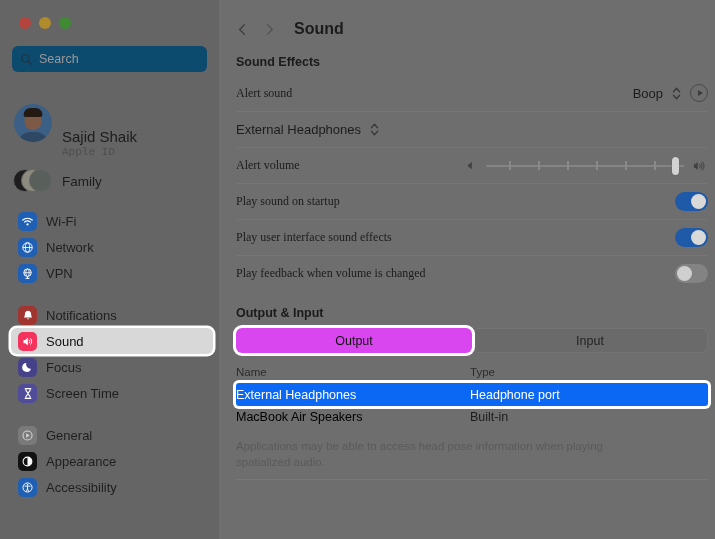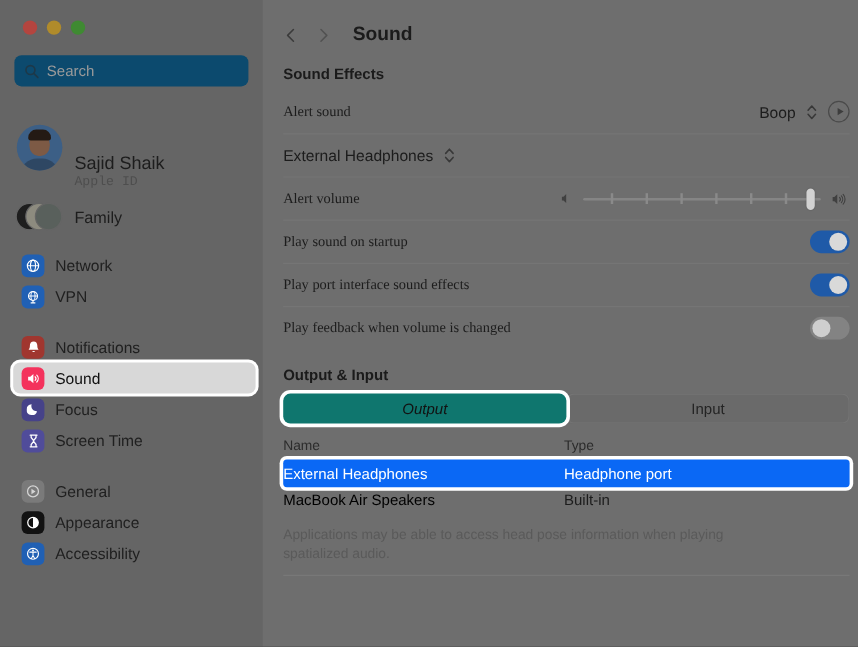--- a/index.html
+++ b/index.html
@@ -242,25 +242,24 @@
     background: #6a6a6a;
   }
   .seg {
     flex: 1 1 50%;
     display: flex; align-items: center; justify-content: center;
     font-size: 12.5px; color: #1c1c1c;
     border-radius: 6px;
     position: relative;
   }
   .seg.selected {
-    background: #0f766e;
+    background: #d946ef;
     color: #121212;
     box-shadow: 0 0 0 3px #ffffff;
     z-index: 6;
-    font-style: italic;
   }
   .seg.other { color: #242424; box-shadow: inset 0 0 0 1px rgba(255,255,255,.07); }
 
   .dev-table { margin-top: 9px; }
   .dev-head {
     display: flex;
     height: 21px; align-items: center;
     border-bottom: 1px solid rgba(255,255,255,.07);
   }
   .dev-head .c1 { flex: 0 0 234px; font-size: 11.5px; color: #2c2c2c; }
@@ -329,20 +328,30 @@
     <div class="family-row">
       <div class="fam-stack">
         <div class="fa fa1"></div>
           <div class="fa fa2"></div>
           <div class="fa fa3"></div>
       </div>
       <span class="fam-label">Family</span>
     </div>
 
     <div class="nav-group g1">
+      <div class="nav-item">
+        <span class="nav-icon" style="background:#2060b4">
+          <svg width="13" height="13" viewBox="0 0 16 16">
+            <path d="M2.2 6.2a9 9 0 0 1 11.6 0" fill="none" stroke="#fff" stroke-width="1.5" stroke-linecap="round"></path>
+            <path d="M4.4 8.6a5.8 5.8 0 0 1 7.2 0" fill="none" stroke="#fff" stroke-width="1.5" stroke-linecap="round"></path>
+            <circle cx="8" cy="11.6" r="1.3" fill="#fff"></circle>
+          </svg>
+        </span>
+        <span class="nav-label">Wi-Fi</span>
+      </div>
       <div class="nav-item">
         <span class="nav-icon" style="background:#2060b4">
           <svg width="13" height="13" viewBox="0 0 16 16">
             <circle cx="8" cy="8" r="5.8" fill="none" stroke="#fff" stroke-width="1.2"></circle>
             <ellipse cx="8" cy="8" rx="2.6" ry="5.8" fill="none" stroke="#fff" stroke-width="1.1"></ellipse>
             <line x1="2.2" y1="8" x2="13.8" y2="8" stroke="#fff" stroke-width="1.1"></line>
           </svg>
         </span>
         <span class="nav-label">Network</span>
       </div>
@@ -500,21 +509,21 @@
         </div>
 
         <div class="row">
           <span class="row-label">Play sound on startup</span>
           <span class="toggle on">
               <span class="knob"></span>
             </span>
         </div>
 
         <div class="row">
-          <span class="row-label">Play port interface sound effects</span>
+          <span class="row-label">Play user interface sound effects</span>
           <span class="toggle on">
               <span class="knob"></span>
             </span>
         </div>
 
         <div class="row">
           <span class="row-label">Play feedback when volume is changed</span>
           <span class="toggle">
               <span class="knob"></span>
             </span>

